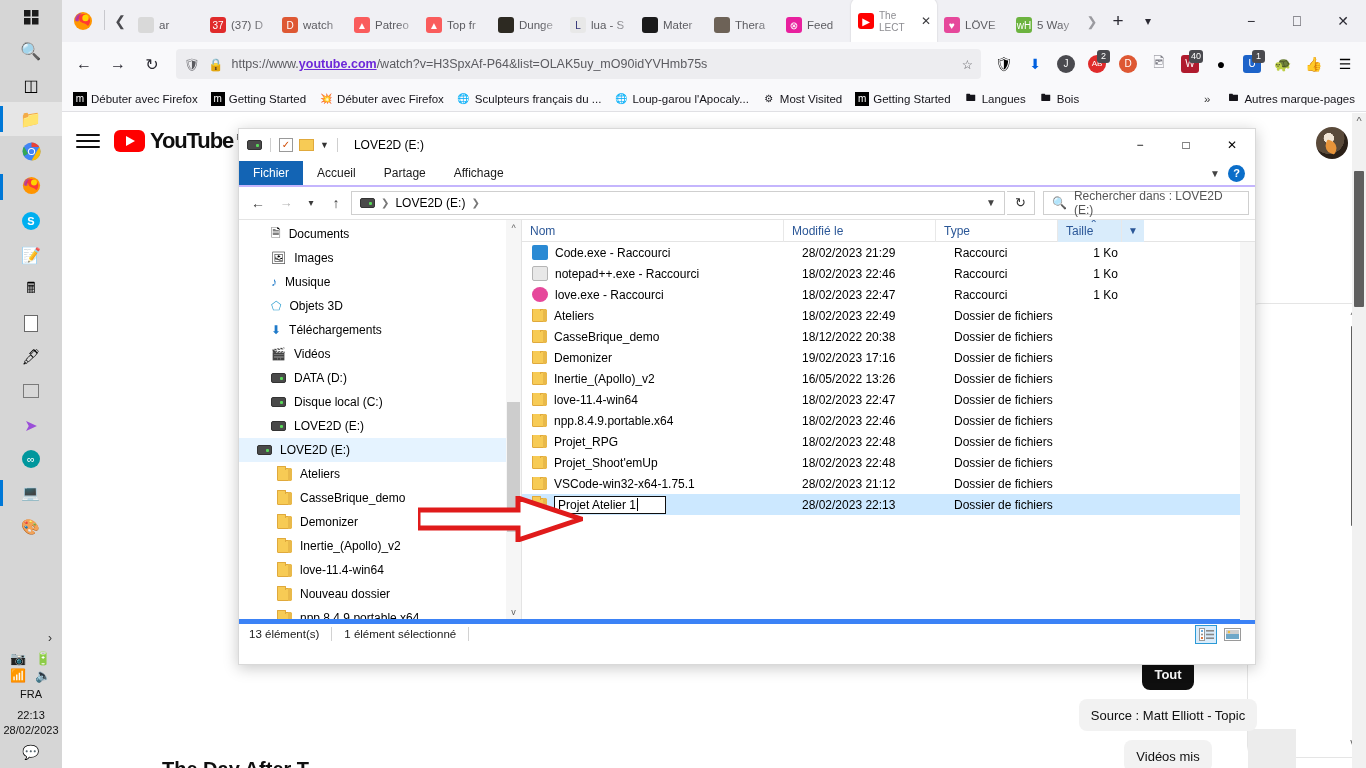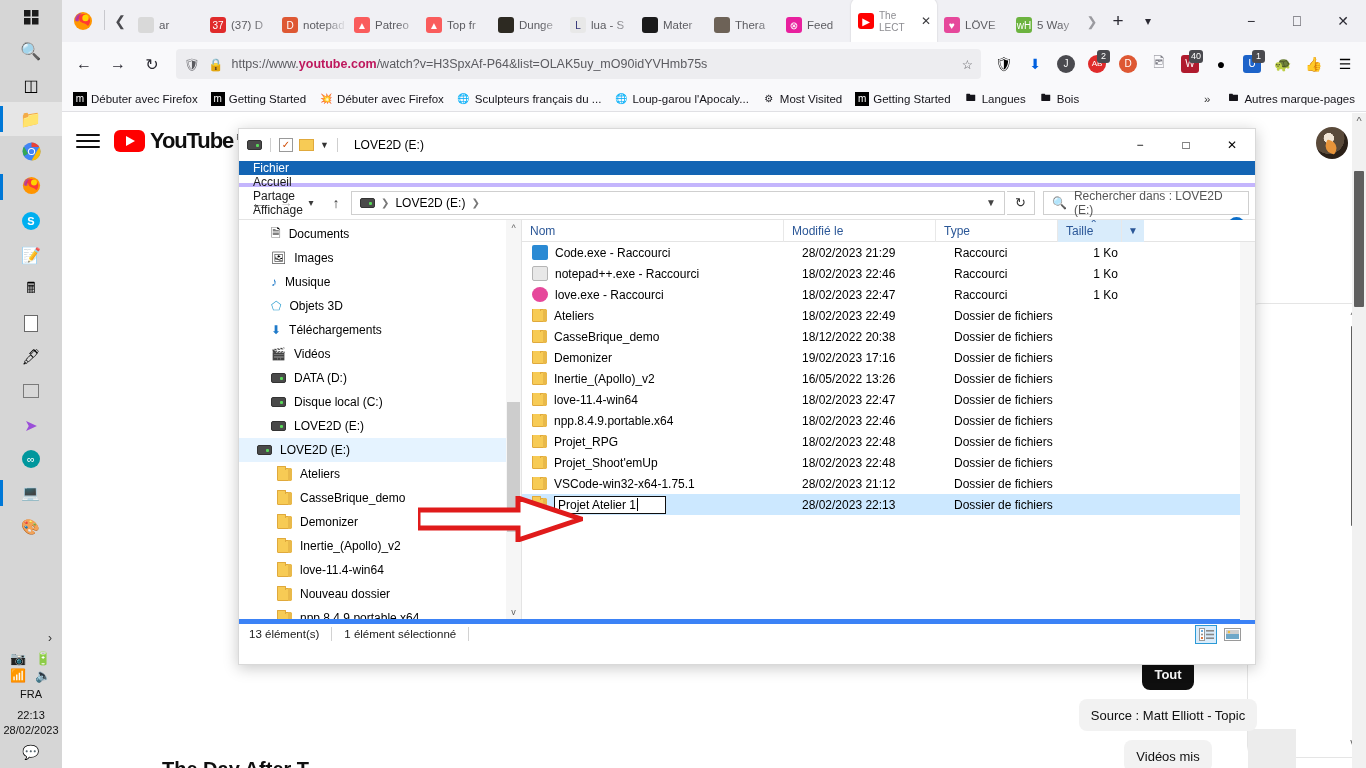--- a/index.html
+++ b/index.html
@@ -87,21 +87,21 @@
   .ff-wc { width: 46px; height: 42px; display:flex; align-items:center; justify-content:center; font-size: 14px; color:#2b2a33; }
 
   .ff-navbar { height: 44px; background: #f9f9fb; display: flex; align-items: center; padding: 0 6px; gap: 2px; }
   .ff-navbtn { width: 32px; height: 32px; border-radius: 4px; display:flex; align-items:center; justify-content:center; font-size: 16px; color: #2b2a33;}
   .ff-urlbar {
     flex: 1 1 auto; height: 30px; background: #ededf0; border-radius: 4px;
     display: flex; align-items: center; padding: 0 8px; gap: 8px; margin: 0 6px;
     font-size: 12.5px; color: #5b5b60; min-width: 0;
   }
   .ff-url-text { flex: 1 1 auto; overflow: hidden; white-space: nowrap; text-overflow: clip; }
-  .ff-url-text b { color: #be185d; font-weight: 600; }
+  .ff-url-text b { color: #6d28d9; font-weight: 600; text-decoration: underline; }
   .ff-ext { display: flex; align-items: center; gap: 1px; }
   .ff-extbtn { width: 30px; height: 32px; border-radius: 4px; display:flex; align-items:center; justify-content:center; position: relative; font-size: 14px; }
   .ff-badge {
     position: absolute; top: 2px; right: 2px; min-width: 13px; height: 13px;
     border-radius: 3px; background: #4a4a4f; color: #fff;
     font-size: 9px; line-height: 13px; text-align: center; padding: 0 2px;
   }
 
   .ff-bookmarks { height: 26px; background: #f9f9fb; display: flex; align-items: center; padding: 0 6px; gap: 3px; font-size: 11.5px; color: #15141a; border-bottom: 1px solid #e0e0e4;}
   .bm { display:flex; align-items:center; gap:4px; padding: 2px 5px; border-radius: 3px; white-space: nowrap; }
@@ -168,21 +168,21 @@
     font-size: 12px; color: #000;
     z-index: 10;
   }
   .ex-title { height: 32px; display: flex; align-items: center; padding-left: 8px; background: #fff; }
   .ex-qat { display: flex; align-items: center; gap: 6px; font-size: 12px; color:#222; }
   .ex-qat .vsep { width: 1px; height: 14px; background: #cfcfcf; margin: 0 2px;}
   .ex-titletext { margin-left: 8px; font-size: 12px; color: #000; }
   .ex-wincontrols { margin-left: auto; display: flex; height: 32px; }
   .ex-wc { width: 46px; height: 32px; display:flex; align-items:center; justify-content:center; font-size: 12px; color:#000; }
 
-  .ex-ribbon { height: 26px; display: flex; align-items: stretch; background: #fff; border-bottom: 4px solid #c4b5fd; flex-direction: column;}
+  .ex-ribbon { height: 26px; display: flex; align-items: stretch; background: #fff; border-bottom: 2px solid #c4b5fd;}
   .ex-tab { display:flex; align-items:center; padding: 0 14px; font-size: 12px; color:#1a1a1a;}
   .ex-tab.file { background: #1364b4; color: #fff; }
   .ex-ribbon-right { margin-left: auto; display:flex; align-items:center; gap:8px; padding-right: 10px;}
   .ex-help { width: 17px; height: 17px; border-radius: 50%; background:#0b6ec9; color:#fff; font-size:11px; display:flex; align-items:center; justify-content:center; font-weight:bold;}
 
   .ex-addrbar { height: 32px; display:flex; align-items:center; gap: 2px; padding: 3px 6px 4px 6px; background:#fff;}
   .ex-nav { width: 26px; height: 26px; display:flex; align-items:center; justify-content:center; font-size: 14px; color:#3b3b3b;}
   .ex-nav.dim { color: #b5b5b5; font-size: 13px;}
   .ex-nav.small { width: 20px; font-size: 10px;}
   .ex-path {
@@ -282,21 +282,21 @@
         <div class="ff-tab">
             <span class="fav" style="background:#d9d9d9"></span>
             <span class="tabtitle">ar</span>
           </div>
         <div class="ff-tab">
             <span class="fav" style="background:#e02b2b">37</span>
             <span class="tabtitle">(37) D</span>
           </div>
         <div class="ff-tab">
             <span class="fav" style="background:#de5833">D</span>
-            <span class="tabtitle">notepad</span>
+            <span class="tabtitle">watch</span>
           </div>
         <div class="ff-tab">
             <span class="fav" style="background:#fa5c5c">▲</span>
             <span class="tabtitle">Patreo</span>
           </div>
         <div class="ff-tab">
             <span class="fav" style="background:#fa5c5c">▲</span>
             <span class="tabtitle">Top fr</span>
           </div>
         <div class="ff-tab">

